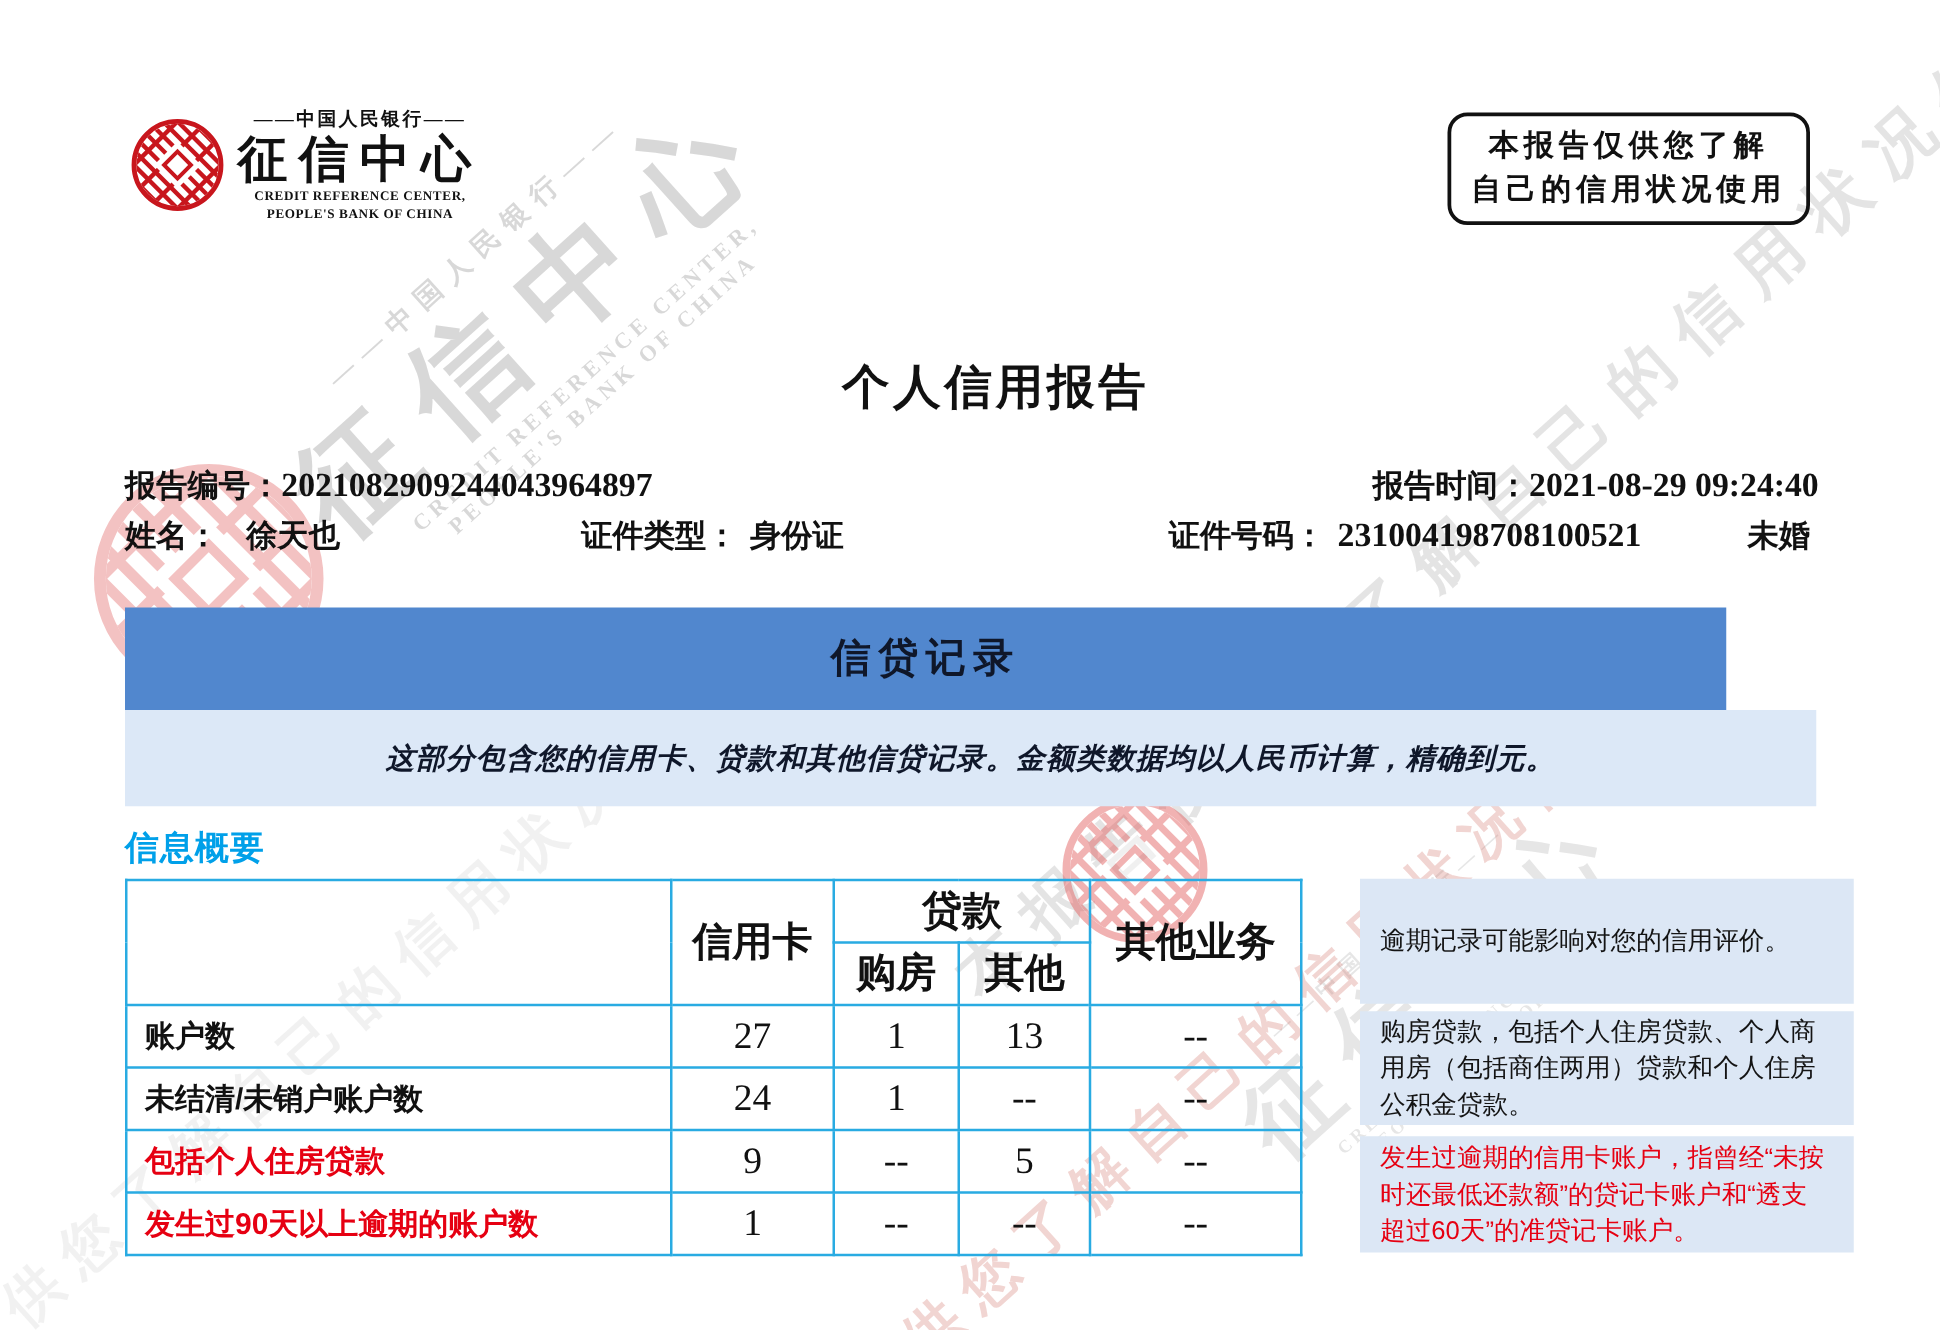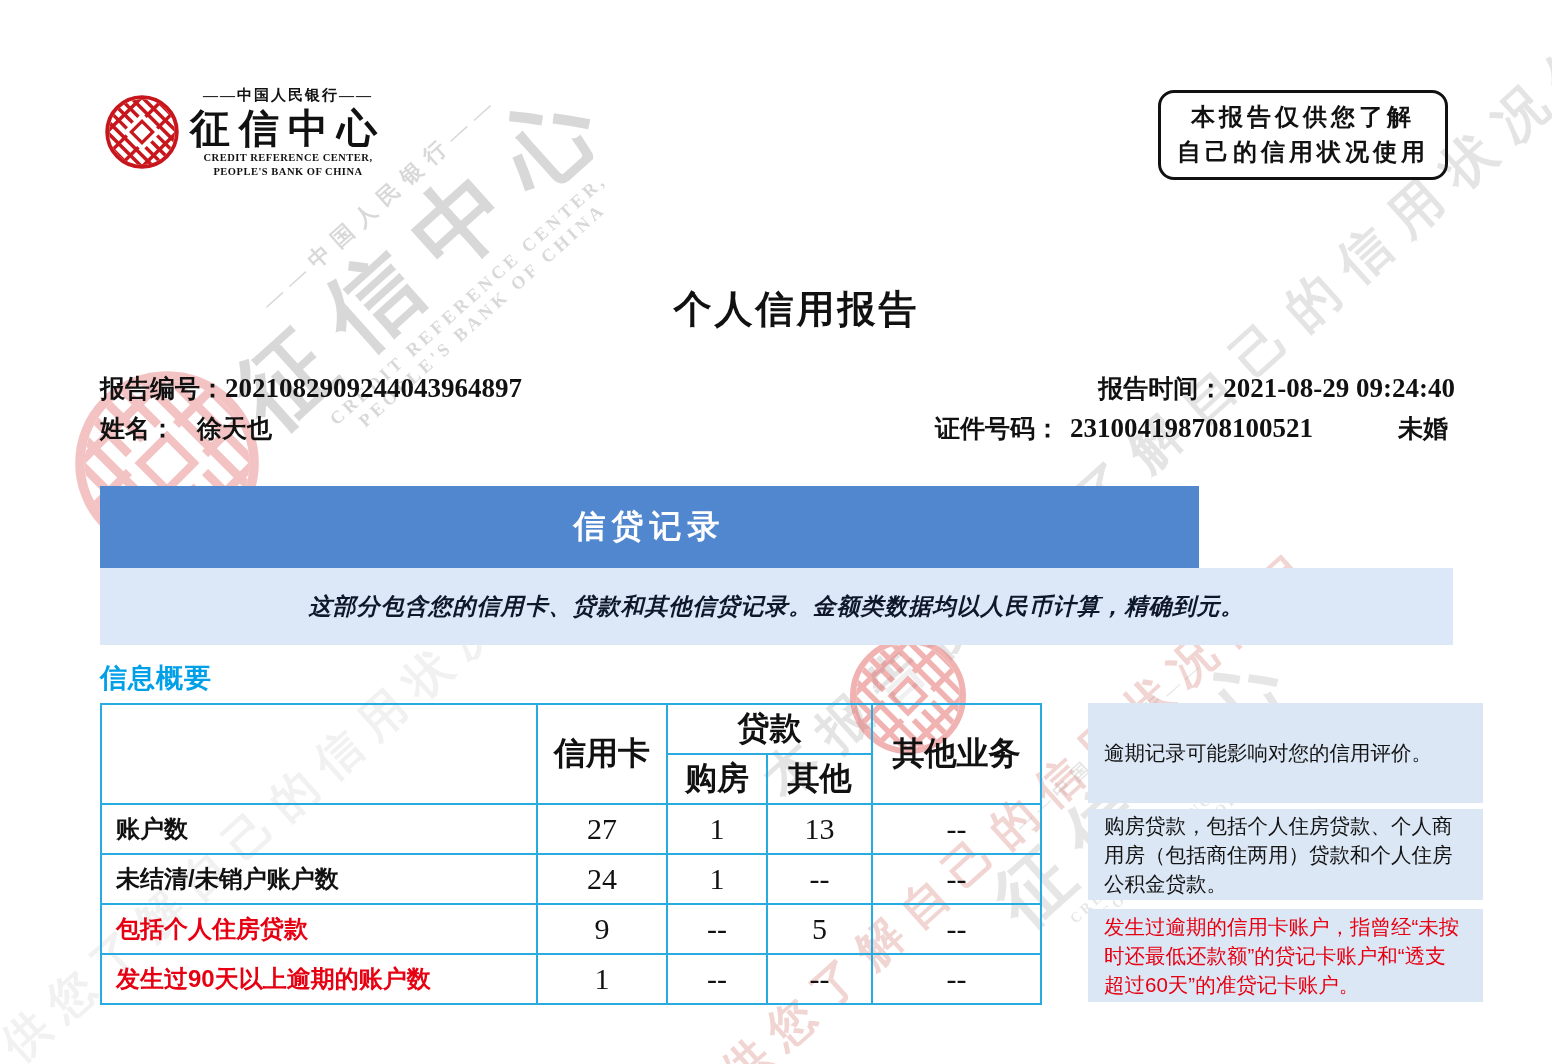--- a/index.html
+++ b/index.html
@@ -55,22 +55,22 @@
   .info-line{position:relative;height:40px;}
   .num{font-family:"Liberation Serif","DejaVu Serif",serif;}
   .info .val-num{font-size:27px;font-weight:600;}
   .pos-r{position:absolute;right:0;top:0;}
   .pos-idtype{position:absolute;left:365px;top:0;}
   .pos-idno{position:absolute;left:835px;top:0;}
   .pos-marital{position:absolute;left:1298px;top:0;}
   .gap-name{margin-left:22px;}
   .gap-sm{margin-left:10px;}
   
-  .banner{position:absolute;left:100px;top:486px;width:1099px;height:82px;
-    background:var(--banner_blue);color:#ffffff;display:flex;align-items:center;justify-content:center;
+  .banner{position:absolute;left:100px;top:486px;width:1281px;height:82px;
+    background:var(--banner_blue);color:#0f172a;display:flex;align-items:center;justify-content:center;
     font-size:32px;font-weight:bold;letter-spacing:6px;}
   .subbanner{position:absolute;left:100px;top:568px;width:1353px;height:77px;
     background:var(--subbanner_blue);display:flex;align-items:center;justify-content:center;
     font-size:23px;font-weight:bold;font-style:italic;letter-spacing:1px;color:#0f172a;}
   .section-heading{position:absolute;left:100px;top:660px;font-size:27px;font-weight:bold;
     color:var(--heading_blue);letter-spacing:1px;}
   
   .summary-table{position:absolute;left:100px;top:703px;width:940px;border-collapse:collapse;table-layout:fixed;}
   .summary-table td,.summary-table th{border:2px solid var(--table_border);background:transparent;}
   .summary-table th{font-size:32px;font-weight:bold;text-align:center;height:50px;}
@@ -169,20 +169,21 @@
 
     <div class="doc-title">个人信用报告</div>
 
     <div class="info">
       <div class="info-line">
         <span>报告编号：</span><span class="num val-num">2021082909244043964897</span>
         <span class="pos-r"><span>报告时间：</span><span class="num val-num">2021-08-29 09:24:40</span></span>
       </div>
       <div class="info-line">
         <span>姓名：</span><span class="gap-name">徐天也</span>
+        <span class="pos-idtype"><span>证件类型：</span><span class="gap-sm">身份证</span></span>
         <span class="pos-idno"><span>证件号码：</span><span class="num val-num gap-sm">231004198708100521</span></span>
         <span class="pos-marital">未婚</span>
       </div>
     </div>
 
     <div class="banner">信贷记录</div>
     <div class="subbanner">这部分包含您的信用卡、贷款和其他信贷记录。金额类数据均以人民币计算，精确到元。</div>
 
     <div class="section-heading">信息概要</div>
 

